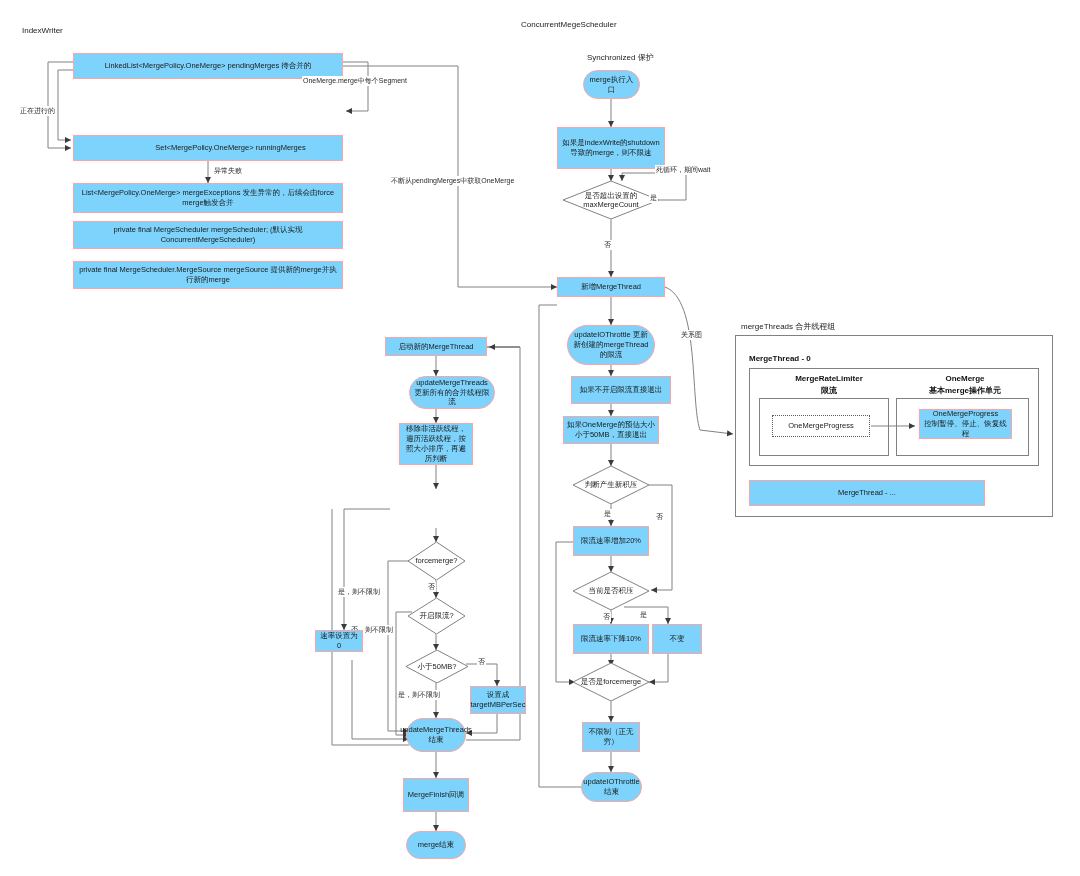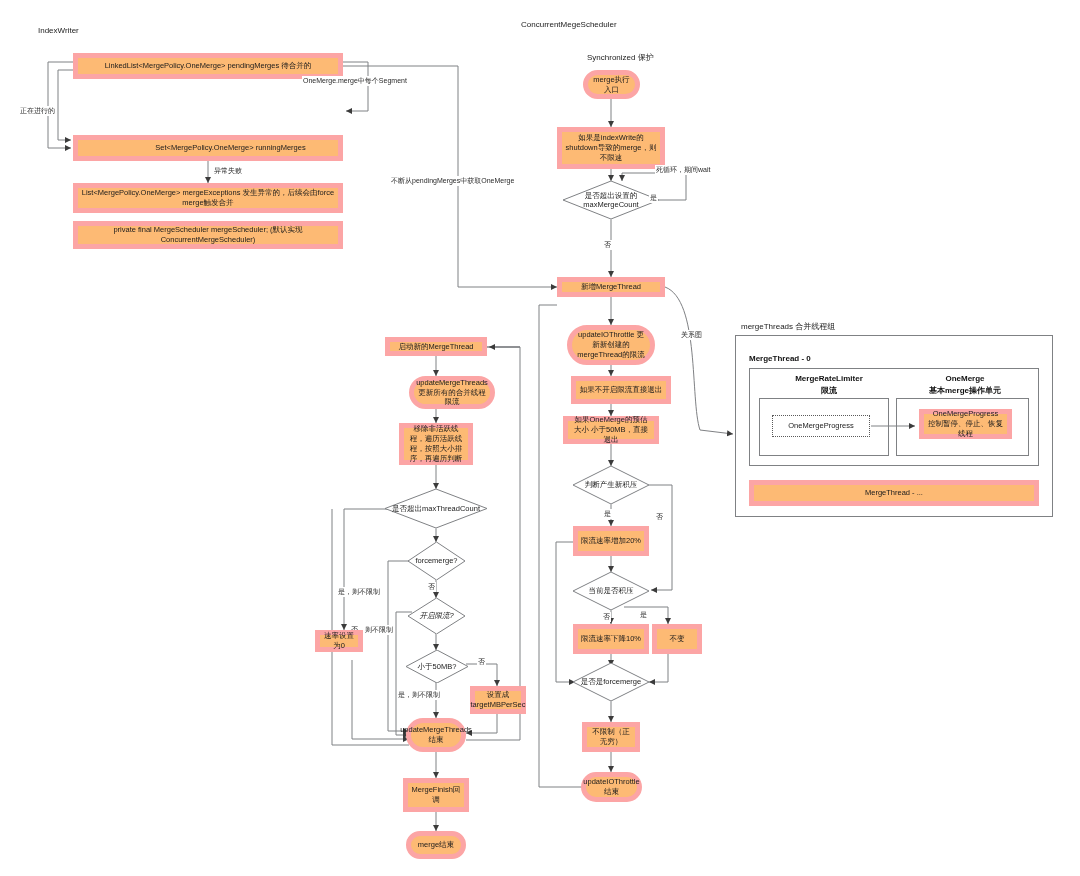--- a/index.html
+++ b/index.html
@@ -1,21 +1,21 @@
 <!DOCTYPE html>
 <html><head>
 <meta charset="utf-8">
 <style>
   html,body{margin:0;padding:0;background:#ffffff;}
   body{width:1080px;height:876px;position:relative;overflow:hidden;
        font-family:"Liberation Sans","DejaVu Sans",sans-serif;color:#1b1b1b;}
   #canvas{position:absolute;left:0;top:0;width:1080px;height:876px;}
   svg.wires{position:absolute;left:0;top:0;width:1080px;height:876px;pointer-events:none;}
   .node{position:absolute;box-sizing:border-box;display:flex;align-items:center;
-        justify-content:center;text-align:center;background:#fdba74;border:5px solid #fca5a5;
+        justify-content:center;text-align:center;background:#7dd3fc;border:1px solid #fca5a5;
         font-size:7.5px;line-height:1.32;color:#1b1b1b;padding:2px 3px;}
   .rect{border-radius:0;}
   .oval{border-radius:999px;}
   .group{border:1px solid #7f8184;background:#fff;position:absolute;box-sizing:border-box;}
   .grouplabel{position:absolute;font-size:8px;font-weight:bold;color:#111;}
   .edgelabel{position:absolute;font-size:7px;color:#2a2a2a;white-space:nowrap;background:#fff;
              padding:0 1px;}
   .diamond{position:absolute;box-sizing:border-box;}
   .diamond > .dshape{position:absolute;left:0;top:0;width:100%;height:100%;}
   .diamond > .dtext{position:absolute;left:0;top:0;width:100%;height:100%;
@@ -125,29 +125,30 @@
       <path d="M487,347 L520,347"></path>
       <path d="M520,347 L520,347"></path>
       <path d="M499,347 L499,347"></path>
       <path d="M487,347 L487,347"></path>
       <path d="M520,347 L520,347"></path>
 
       <path d="M520,347 L489,347" marker-end="url(#arr)"></path>
     </g>
   </svg>
 
-  <div class="title" style="left:22px;top:26px;margin-left:16px;">IndexWriter</div>
+  <div class="title" style="left:22px;top:26px;">IndexWriter</div>
   <div class="title" style="left:521px;top:20px;">ConcurrentMegeScheduler</div>
   <div class="title" style="left:587px;top:52px;">Synchronized 保护</div>
   <div class="title" style="left:741px;top:321px;">mergeThreads 合并线程组</div>
 
   <div class="node rect" style="left:73px;top:53px;width:270px;height:26px;">LinkedList&lt;MergePolicy.OneMerge&gt; pendingMerges 待合并的</div>
   <div class="node rect" style="left:73px;top:135px;width:270px;height:26px;padding-left:48px;">Set&lt;MergePolicy.OneMerge&gt; runningMerges</div>
   <div class="node rect" style="left:73px;top:183px;width:270px;height:30px;">List&lt;MergePolicy.OneMerge&gt; mergeExceptions 发生异常的，后续会由force merge触发合并</div>
   <div class="node rect" style="left:73px;top:221px;width:270px;height:28px;">private final MergeScheduler mergeScheduler; (默认实现 ConcurrentMergeScheduler)</div>
+  <div class="node rect" style="left:73px;top:261px;width:270px;height:28px;">private final MergeScheduler.MergeSource mergeSource 提供新的merge并执行新的merge</div>
 
   <div class="edgelabel" style="left:19px;top:106px;">正在进行的</div>
   <div class="edgelabel" style="left:213px;top:166px;">异常失败</div>
   <div class="edgelabel" style="left:302px;top:76px;">OneMerge.merge中每个Segment</div>
   <div class="edgelabel" style="left:390px;top:176px;">不断从pendingMerges中获取OneMerge</div>
 
   <div class="node oval" style="left:583px;top:70px;width:57px;height:29px;">merge执行入口</div>
   <div class="node rect" style="left:557px;top:127px;width:108px;height:42px;">如果是indexWrite的shutdown导致的merge，则不限速</div>
 
   <div class="diamond" style="left:563px;top:181px;width:96px;height:38px;">
@@ -197,37 +198,31 @@
     <div class="dtext">是否是forcemerge</div>
   </div>
 
   <div class="node rect" style="left:582px;top:722px;width:58px;height:30px;">不限制（正无穷）</div>
   <div class="node oval" style="left:581px;top:772px;width:61px;height:30px;">updateIOThrottle 结束</div>
 
   <div class="node rect" style="left:385px;top:337px;width:102px;height:19px;">启动新的MergeThread</div>
   <div class="node oval" style="left:393px;top:376px;width:86px;height:33px;margin-left:16px;">updateMergeThreads 更新所有的合并线程限流</div>
   <div class="node rect" style="left:399px;top:423px;width:74px;height:42px;">移除非活跃线程，遍历活跃线程，按照大小排序，再遍历判断</div>
 
-  <div class="diamond" style="left:385px;top:489px;width:102px;height:39px;">
-    <svg class="dshape" viewBox="0 0 102 39" preserveAspectRatio="none">
-      <polygon points="51,0 102,19.5 51,39 0,19.5" fill="#fff" stroke="#7f8184" stroke-width="1"></polygon>
-    </svg>
-    <div class="dtext">是否超出maxThreadCount</div>
-  </div>
 
   <div class="diamond" style="left:408px;top:542px;width:57px;height:38px;">
     <svg class="dshape" viewBox="0 0 57 38" preserveAspectRatio="none">
       <polygon points="28.5,0 57,19 28.5,38 0,19" fill="#fff" stroke="#7f8184" stroke-width="1"></polygon>
     </svg>
     <div class="dtext">forcemerge?</div>
   </div>
   <div class="edgelabel" style="left:427px;top:582px;">否</div>
   <div class="edgelabel" style="left:337px;top:587px;">是，则不限制</div>
 
-  <div class="diamond" style="left:408px;top:598px;width:57px;height:36px;font-style:italic;">
+  <div class="diamond" style="left:408px;top:598px;width:57px;height:36px;">
     <svg class="dshape" viewBox="0 0 57 36" preserveAspectRatio="none">
       <polygon points="28.5,0 57,18 28.5,36 0,18" fill="#fff" stroke="#7f8184" stroke-width="1"></polygon>
     </svg>
     <div class="dtext">开启限流?</div>
   </div>
   <div class="edgelabel" style="left:350px;top:625px;">否，则不限制</div>
 
   <div class="diamond" style="left:406px;top:650px;width:62px;height:33px;">
     <svg class="dshape" viewBox="0 0 62 33" preserveAspectRatio="none">
       <polygon points="31,0 62,16.5 31,33 0,16.5" fill="#fff" stroke="#7f8184" stroke-width="1"></polygon>
@@ -259,21 +254,21 @@
   <div class="group" style="left:759px;top:398px;width:130px;height:58px;"></div>
   <div class="group" style="left:896px;top:398px;width:133px;height:58px;"></div>
 
   <div class="node dotted" style="left:772px;top:415px;width:98px;height:22px;background:#fff;">OneMergeProgress</div>
 
   <div class="node rect" style="left:919px;top:409px;width:93px;height:30px;flex-direction:column;">
     <span>OneMergeProgress</span>
     <span>控制暂停、停止、恢复线程</span>
   </div>
 
-  <div class="node rect" style="left:749px;top:480px;width:290px;height:26px;">MergeThread - ...</div>
+  <div class="node rect" style="left:749px;top:480px;width:236px;height:26px;">MergeThread - ...</div>
 
   <svg class="wires" viewBox="0 0 1080 876">
     <g stroke="#7f8184" stroke-width="1" fill="none">
       <path d="M871,426 L915,426" marker-end="url(#arr)"></path>
     </g>
   </svg>
 
 </div>
 
 </body></html>

